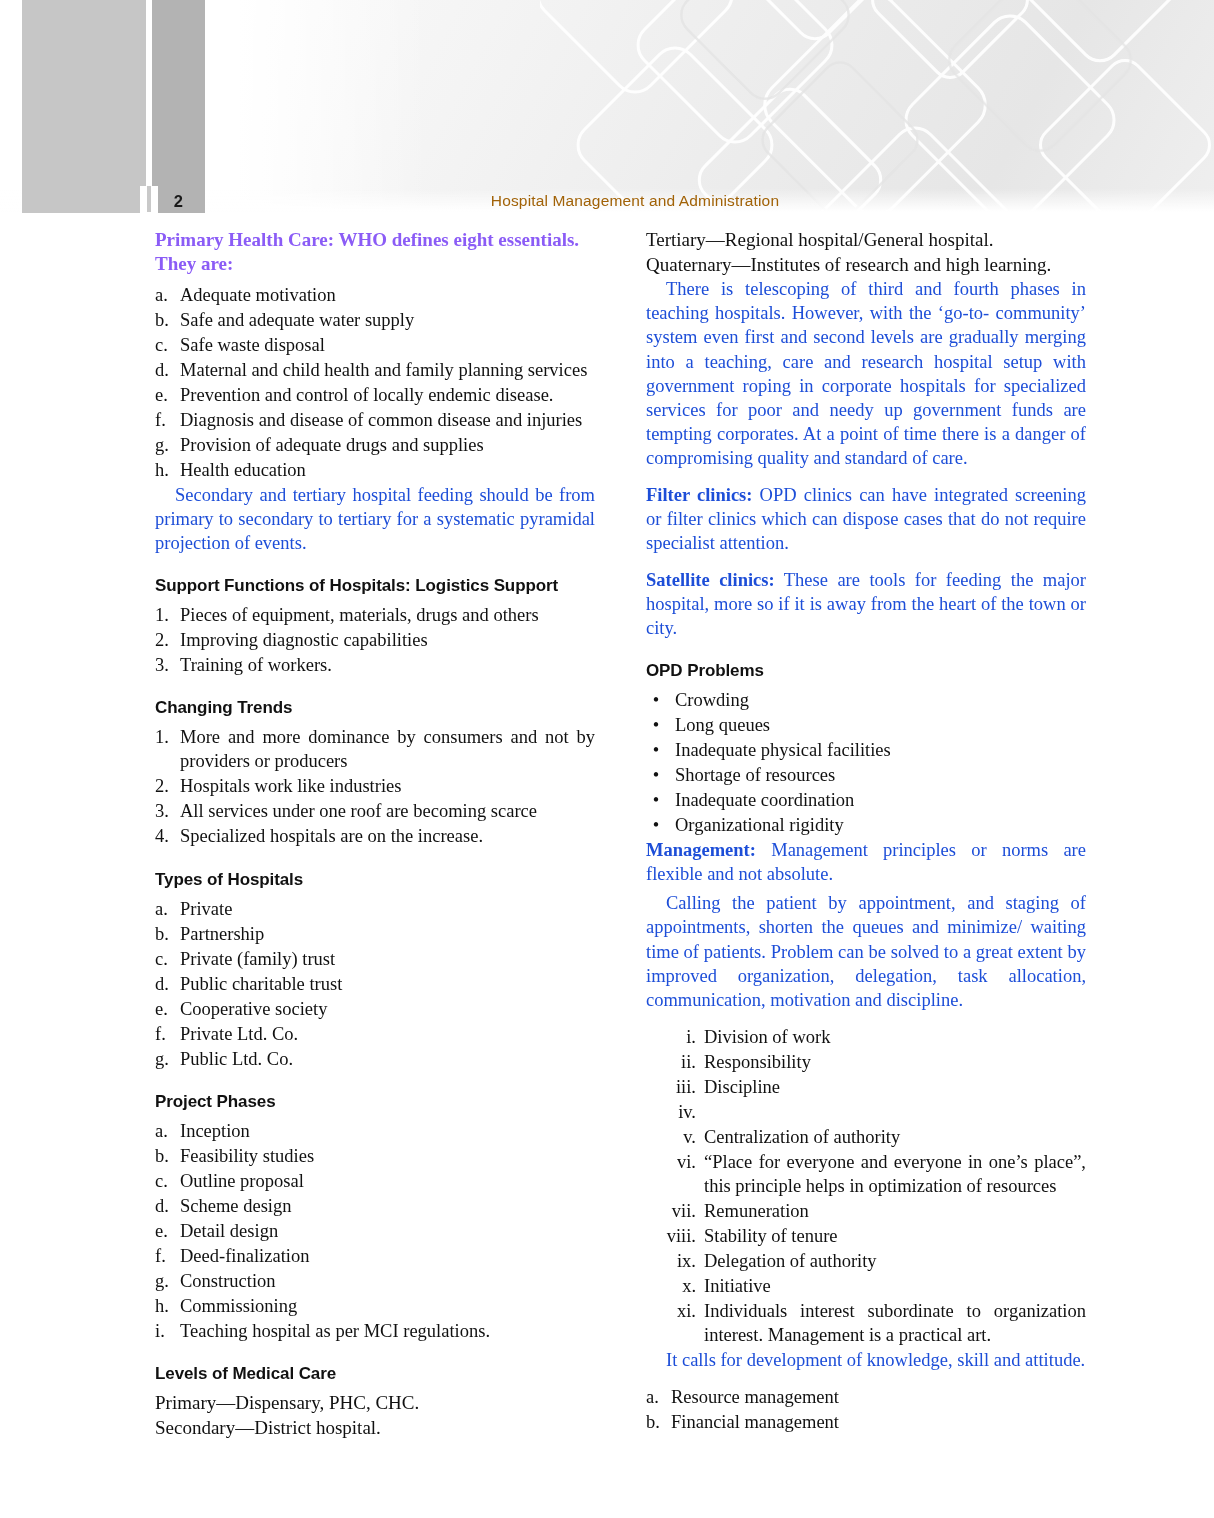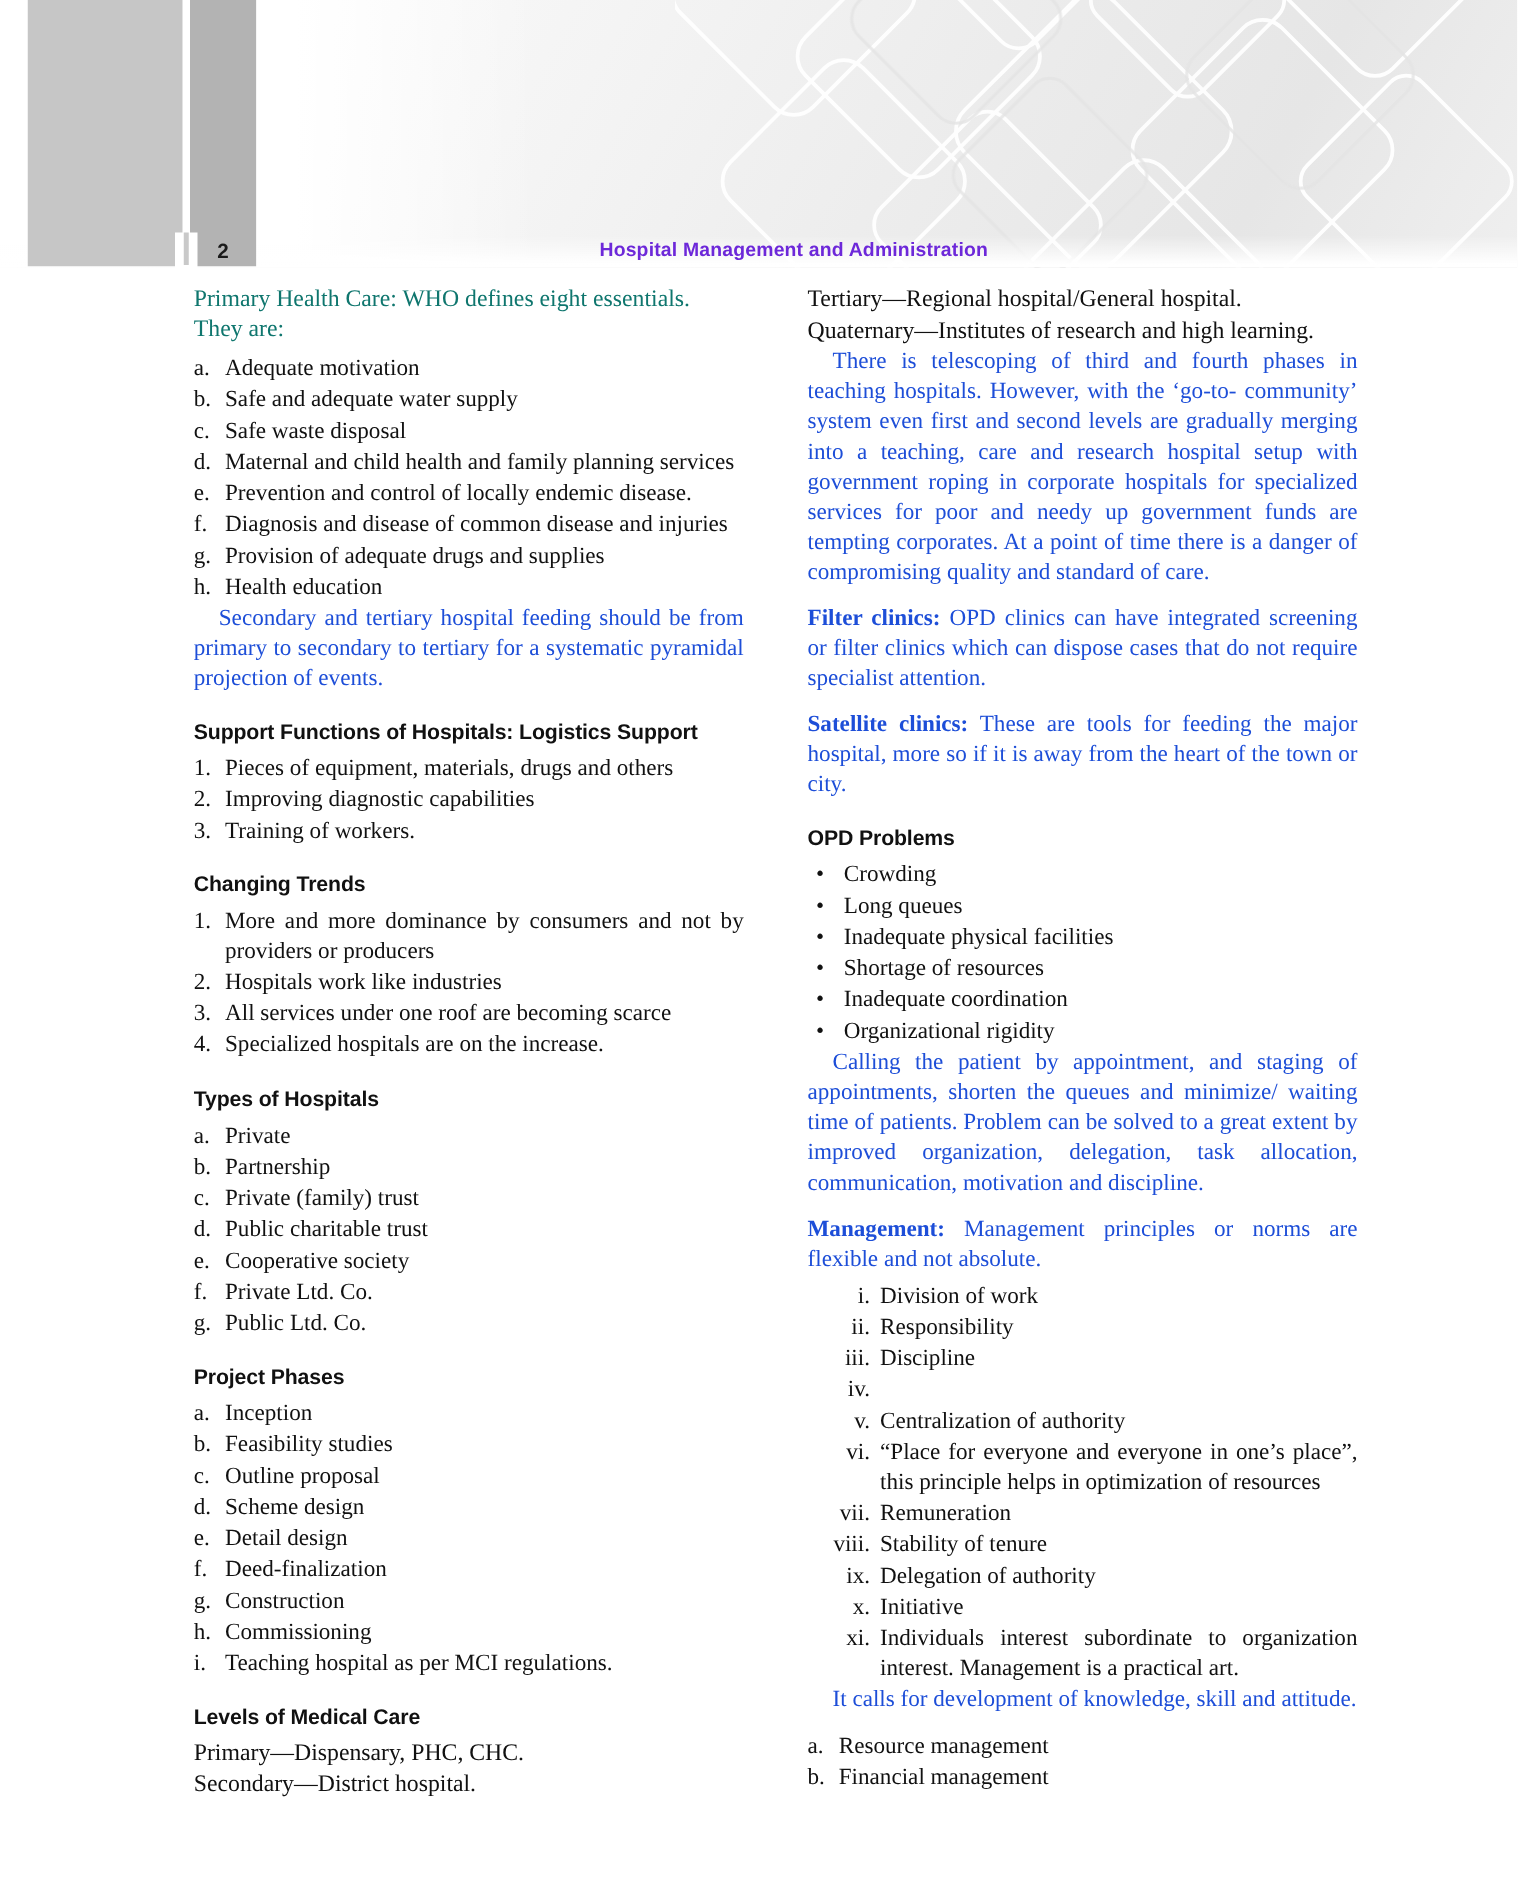--- a/index.html
+++ b/index.html
@@ -85,23 +85,23 @@
     font-size: 16.5px;
     color: #1a1a1a;
     letter-spacing: .2px;
   }
   .running-head {
     position: absolute;
     left: 210px; top: 192px;
     width: 850px;
     text-align: center;
     font-family: "Liberation Sans", "DejaVu Sans", sans-serif;
-    font-weight: bold;
+    font-weight: normal;
     font-size: 15.5px;
-    color: #6d28d9;
+    color: #a16207;
     letter-spacing: .15px;
   }
 
   
   .body {
     position: absolute;
     left: 0; top: 228px;
     width: 1214px;
     display: flex;
     gap: 26px;
@@ -119,23 +119,23 @@
     font-family: "Liberation Sans", "DejaVu Sans", sans-serif;
     font-weight: bold;
     font-size: 17px;
     color: #111111;
     margin: 21px 0 7px 0;
     letter-spacing: -0.1px;
   }
 
   .lead {
     font-size: 19px;
-    font-weight: normal;
+    font-weight: bold;
     line-height: 1.28;
-    color: #0f766e;
+    color: #8b5cf6;
     margin: 0 0 6px 0;
   }
 
   .para {
     font-size: 18.5px;
     line-height: 1.3;
     color: #1d4ed8;
     margin: 0 0 5px 0;
     text-align: justify;
     text-justify: inter-word;
@@ -403,23 +403,23 @@
           </li>
         <li>
             <span class="mk">•</span>
             <span class="tx">Inadequate coordination</span>
           </li>
         <li>
             <span class="mk">•</span>
             <span class="tx">Organizational rigidity</span>
           </li>
       </ul>
+      <p class="para"><span class="bold">Management:</span><span> Management principles or norms are flexible and not absolute.</span></p>
+
       <p class="para indent run">Calling the patient by appointment, and staging of appointments, shorten the queues and minimize/ waiting time of patients. Problem can be solved to a great extent by improved organization, delegation, task allocation, communication, motivation and discipline.</p>
-
-      <p class="para"><span class="bold">Management:</span><span> Management principles or norms are flexible and not absolute.</span></p>
 
       <ol class="lst roman">
         <li>
             <span class="mk">i.</span>
             <span class="tx">Division of work</span>
           </li>
         <li>
             <span class="mk">ii.</span>
             <span class="tx">Responsibility</span>
           </li>

